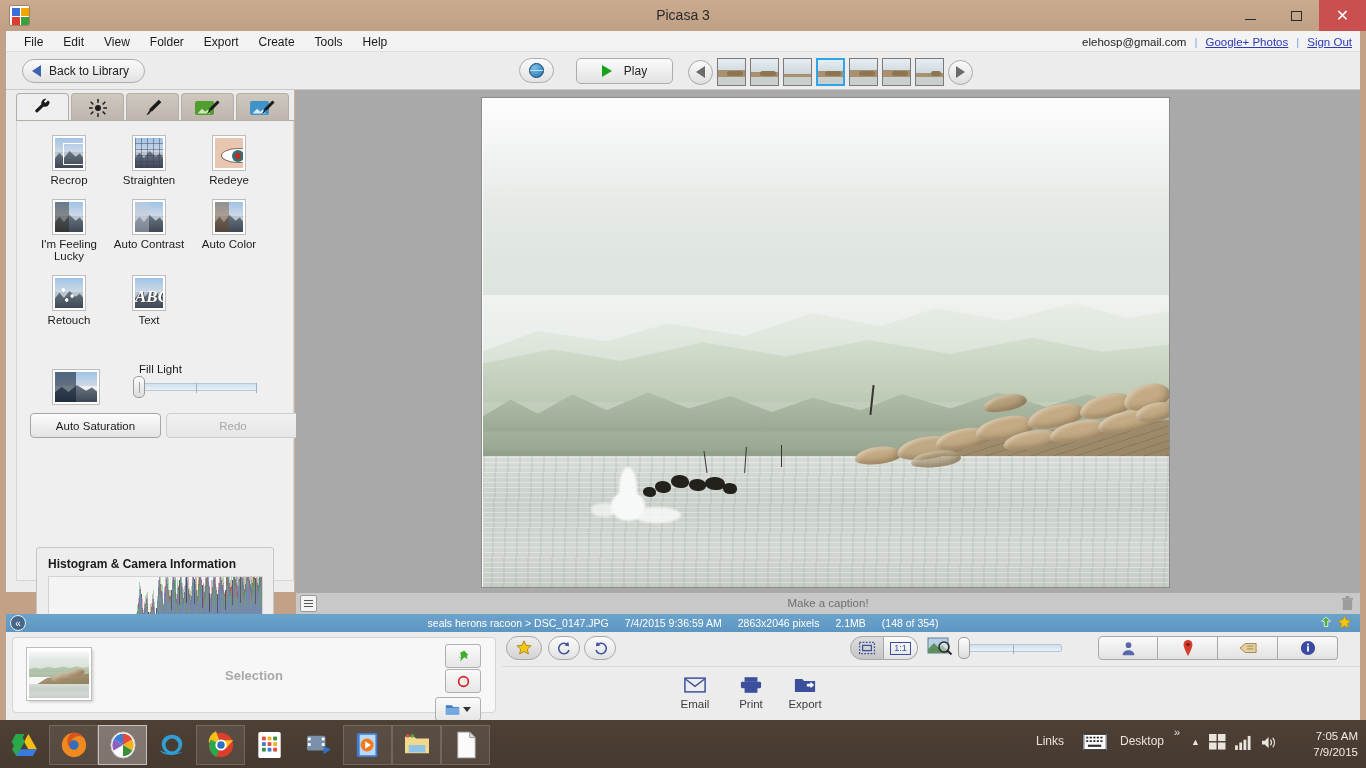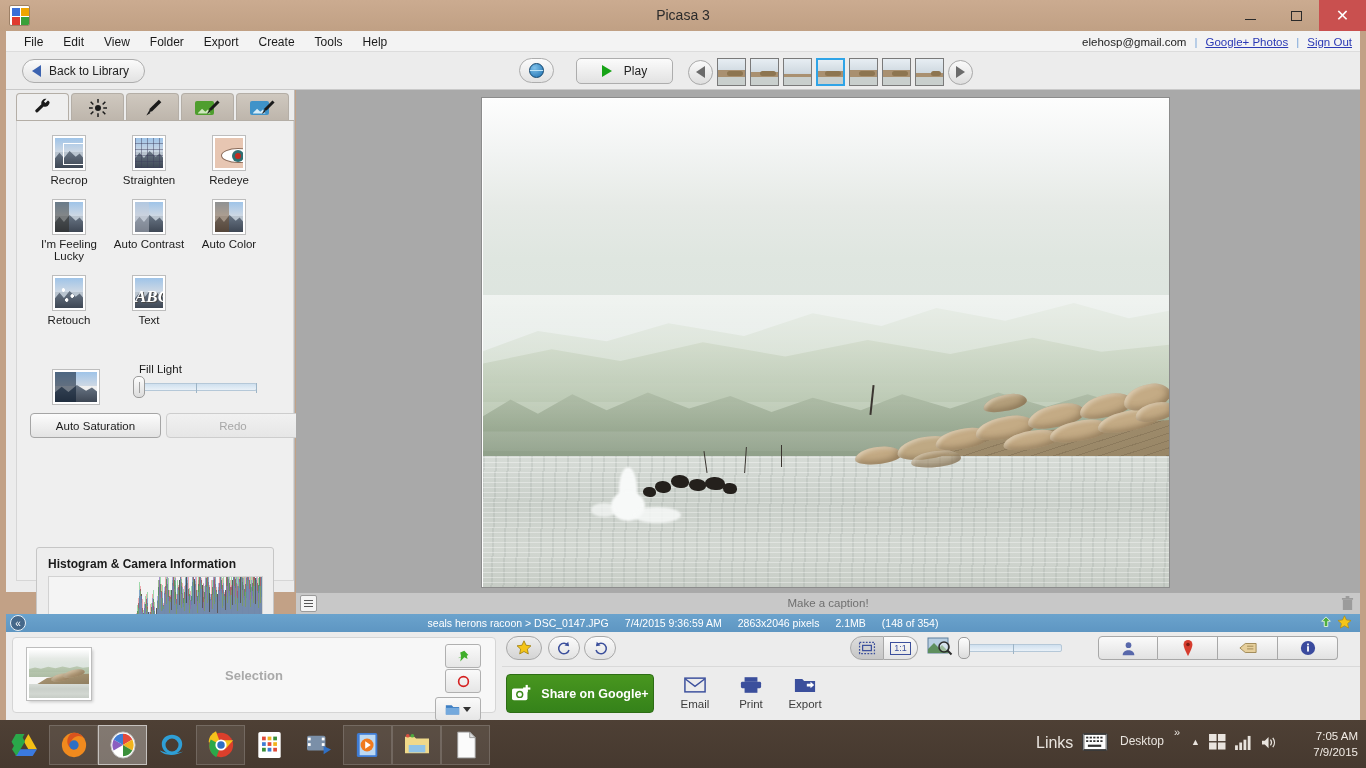--- a/index.html
+++ b/index.html
@@ -302,21 +302,21 @@
   .tb-item { width:49px; height:40px; display:flex; align-items:center; justify-content:center; position:relative; }
   .tb-item.boxed { background:rgba(255,255,255,.08); border:1px solid rgba(255,255,255,.16); }
   .tb-item.active { background:rgba(255,255,255,.30); border:1px solid rgba(255,255,255,.55); }
   #tb-addr { position:absolute; left:755px; top:12px; display:flex; align-items:center; gap:7px; }
   #tb-addr .lbl { color:#e9e4de; font-size:12px; }
   #addr-input { width:212px; height:21px; background:#fff; border:1px solid #8d8d8d;
     display:flex; align-items:center; justify-content:flex-end; padding-right:4px; }
   #addr-input .chev { color:#333; font-size:9px; }
   #addr-refresh { width:24px; height:21px; background:#fff; border:1px solid #8d8d8d; border-left:none;
     display:flex; align-items:center; justify-content:center; color:#555; font-size:12px; }
-  #tb-links { position:absolute; left:1036px; top:14px; color:#e9e4de; font-size:16px; }
+  #tb-links { position:absolute; left:1036px; top:14px; color:#e9e4de; font-size:12px; }
   #tb-keyboard { position:absolute; left:1082px; top:13px; width:26px; height:18px; background:#fff;
     border:1px solid #3a3a3a; border-radius:2px; }
   #tb-desktop { position:absolute; left:1120px; top:14px; color:#e9e4de; font-size:12px; }
   #tb-chevrons { position:absolute; left:1174px; top:6px; color:#e9e4de; font-size:11px; }
   #tb-tray { position:absolute; right:88px; top:14px; display:flex; align-items:center; gap:9px; color:#e9e4de; }
   #tb-clock { position:absolute; right:8px; top:8px; text-align:right; color:#f2ece6; font-size:11.5px; line-height:16px; }
 </style>
 </head>
 <body>
 
@@ -1783,30 +1783,20 @@
           <svg width="16" height="16" viewBox="0 0 18 18">
               <circle cx="9" cy="9" r="8" fill="#3a4a9e"></circle>
               <rect x="8" y="7" width="2" height="6" fill="#fff"></rect>
               <rect x="8" y="4" width="2" height="2" fill="#fff"></rect>
             </svg>
         </div>
       </div>
 
       <div id="action-rule"></div>
 
-      <div id="share-btn">
-        <svg width="22" height="20" viewBox="0 0 24 22">
-          <rect x="1" y="5" width="17" height="13" rx="2" fill="#fff"></rect>
-          <circle cx="9.5" cy="11.5" r="4" fill="#3d8a1c"></circle>
-          <circle cx="9.5" cy="11.5" r="2.4" fill="#fff"></circle>
-          <rect x="16" y="1" width="2.4" height="8" fill="#fff"></rect>
-          <rect x="13.2" y="3.8" width="8" height="2.4" fill="#fff"></rect>
-        </svg>
-        <span>Share on Google+</span>
-      </div>
 
       <div class="act" id="act-email">
         <div class="ico">
           <svg width="22" height="16" viewBox="0 0 24 17">
               <rect x="1" y="1" width="22" height="15" fill="none" stroke="#3b4f9c" stroke-width="1.6"></rect>
               <path d="M1.5 2l10.5 8L22.5 2" fill="none" stroke="#3b4f9c" stroke-width="1.6"></path>
             </svg>
         </div>
         <span>Email</span>
       </div>

